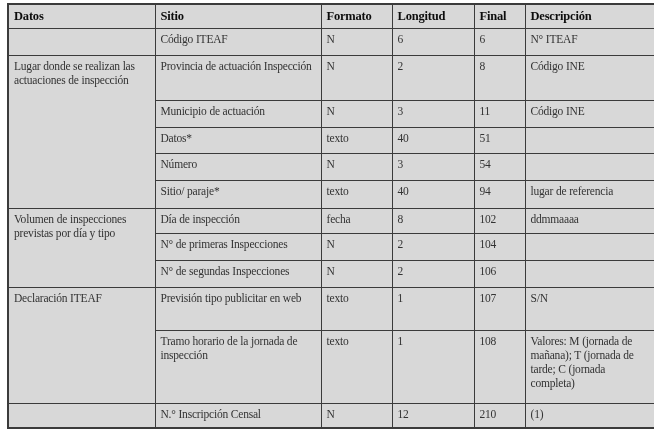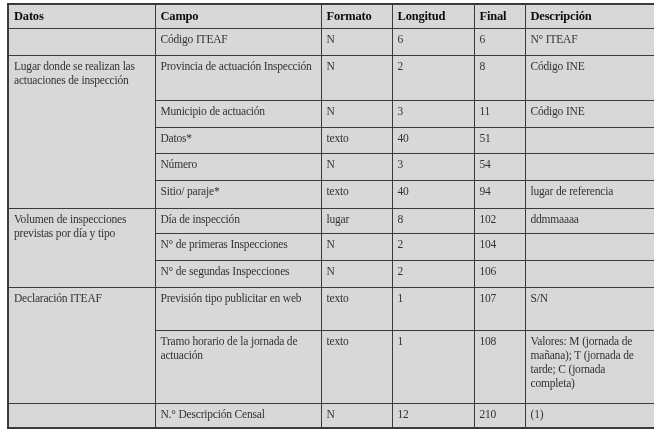--- a/index.html
+++ b/index.html
@@ -48,21 +48,21 @@
       <col style="width:166px">
       <col style="width:71px">
       <col style="width:82px">
       <col style="width:51px">
       <col style="width:131px">
     </colgroup>
 
     <tbody>
         <tr style="height:24px">
       <th>Datos</th>
-      <th>Campo</th>
+      <th>Sitio</th>
       <th>Formato</th>
       <th>Longitud</th>
       <th>Final</th>
       <th>Descripción</th>
     </tr>
 
     <tr style="height:27px">
       <td></td>
       <td>Código ITEAF</td>
       <td>N</td>
@@ -104,21 +104,21 @@
       <td>Sitio/ paraje*</td>
       <td>texto</td>
       <td>40</td>
       <td>94</td>
       <td>lugar de referencia</td>
     </tr>
 
     <tr style="height:25px">
       <td rowspan="3" class="justify">Volumen de inspecciones previstas por día y tipo</td>
       <td>Día de inspección</td>
-      <td>lugar</td>
+      <td>fecha</td>
       <td>8</td>
       <td>102</td>
       <td>ddmmaaaa</td>
     </tr>
     <tr style="height:27px">
       <td>N° de primeras Inspecciones</td>
       <td>N</td>
       <td>2</td>
       <td>104</td>
       <td></td>
@@ -133,30 +133,30 @@
 
     <tr style="height:43px">
       <td rowspan="2">Declaración ITEAF</td>
       <td class="justify">Previsión tipo publicitar en web</td>
       <td>texto</td>
       <td>1</td>
       <td>107</td>
       <td>S/N</td>
     </tr>
     <tr style="height:73px">
-      <td class="justify">Tramo horario de la jornada de actuación</td>
+      <td class="justify">Tramo horario de la jornada de inspección</td>
       <td>texto</td>
       <td>1</td>
       <td>108</td>
       <td class="justify">Valores: M (jornada de mañana); T (jornada de tarde; C (jornada completa)</td>
     </tr>
 
     <tr style="height:25px">
       <td></td>
-      <td>N.° Descripción Censal</td>
+      <td>N.° Inscripción Censal</td>
       <td>N</td>
       <td>12</td>
       <td>210</td>
       <td>(1)</td>
     </tr>
   </tbody>
     </table>
 </div>
 
 </body></html>

